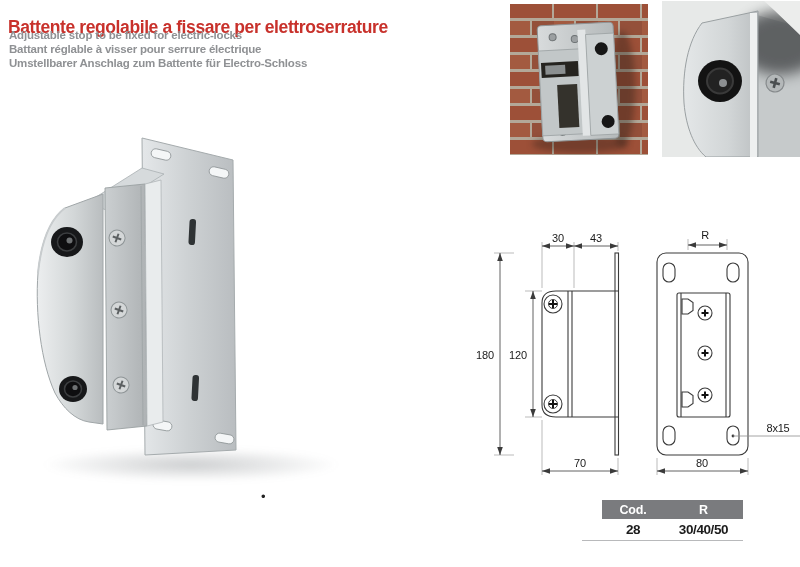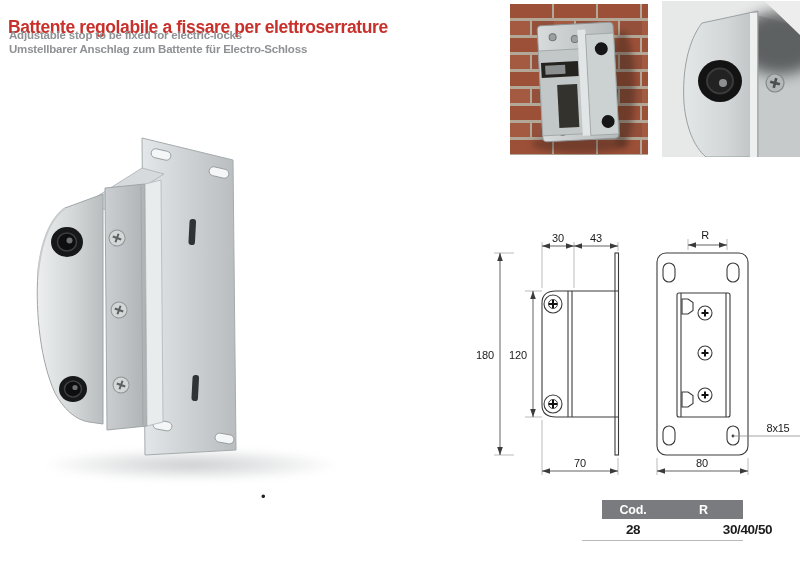--- a/index.html
+++ b/index.html
@@ -44,34 +44,35 @@
   .codtable{left:582px;top:500px;width:161px;}
   .codtable .thead{
     margin-left:20px;width:141px;height:19px;background:#7a7b7e;
     display:grid;grid-template-columns:62px 79px;align-items:center;
   }
   .codtable .thead span{
     color:#ffffff;font-weight:bold;font-size:12.5px;text-align:center;letter-spacing:-0.2px;
   }
   .codtable .trow{
     margin-left:0;height:22px;border-bottom:1px solid #b8b9bb;
-    display:grid;grid-template-columns:62px 79px;align-items:center;padding-left:20px;box-sizing:border-box;gap:44px;
+    display:grid;grid-template-columns:62px 79px;align-items:center;padding-left:20px;box-sizing:border-box;
   }
   .codtable .trow span{
     color:#1c1c1c;font-weight:bold;font-size:13.5px;text-align:center;letter-spacing:-0.4px;
   }
 </style>
 </head>
 <body>
 
 <div class="page">
 
   <h1 class="abs title">Battente regolabile a fissare per elettroserrature</h1>
   <div class="abs subtitles">
     <div>Adjustable stop to be fixed for electric-locks</div>
+    <div>Battant réglable à visser pour serrure électrique</div>
     <div>Umstellbarer Anschlag zum Battente für Electro-Schloss</div>
   </div>
 
   <div class="abs photo-shadow"></div>
   <svg class="abs photo-main" viewBox="0 0 300 380">
     <defs>
       <linearGradient id="p0plate" x1="0" y1="0" x2="1" y2="0">
         <stop offset="0" stop-color="#e4e7e9"></stop>
           <stop offset="0.5" stop-color="#cdd1d3"></stop>
           <stop offset="1" stop-color="#b9bdc0"></stop>

